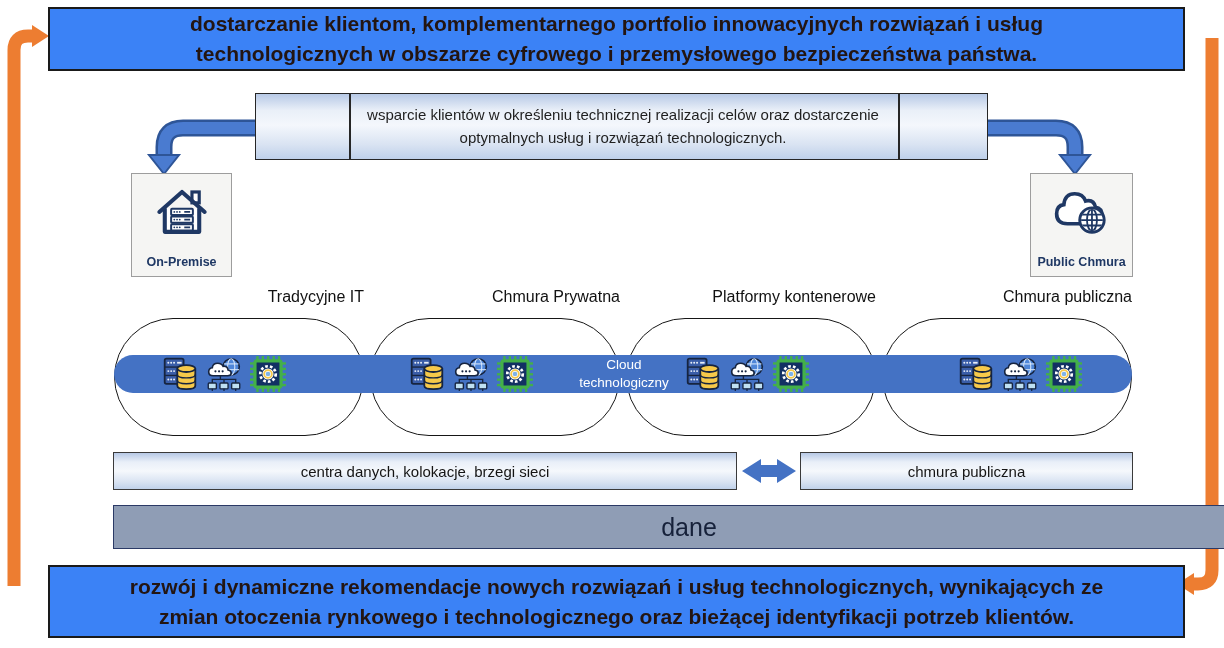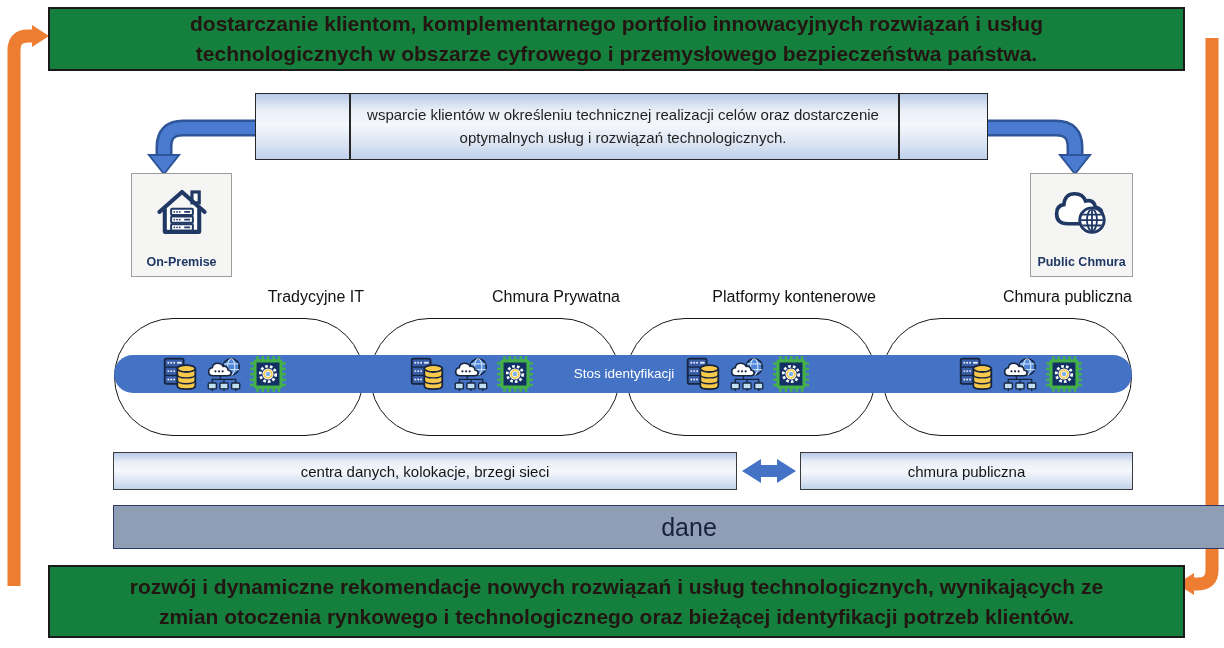--- a/index.html
+++ b/index.html
@@ -1,21 +1,21 @@
 <!DOCTYPE html>
 <html><head>
 <meta charset="utf-8">
 <style>
   * { margin:0; padding:0; box-sizing:border-box; }
   body { background:#ffffff; font-family:"Liberation Sans", sans-serif; }
   .canvas { position:relative; width:1224px; height:648px; background:#ffffff; overflow:hidden; }
   .abs { position:absolute; }
 
   .banner {
-    left:48px; width:1137px; background:#15803d; border:2px solid #1a1a1a;
+    left:48px; width:1137px; background:#3b82f6; border:2px solid #1a1a1a;
     display:flex; align-items:center; justify-content:center; text-align:center;
     font-size:21px; font-weight:600; color:#231512; line-height:1.42; padding:0 52px;
   }
   .banner.top { top:7px; height:64px; }
   .banner.bottom { top:565px; height:73px; }
 
   .support-box {
     left:255px; top:93px; width:733px; height:67px;
     background:linear-gradient(180deg,#b7c9e6 0%,#e9eff8 25%,#f4f7fc 48%,#d9e3f2 78%,#bed0ea 100%);
     border:1.6px solid #262626;
@@ -244,21 +244,21 @@
   <div class="abs pill-label" style="left:370px;width:250px;">Chmura Prywatna</div>
   <div class="abs pill-label" style="left:626px;width:250px;">Platformy kontenerowe</div>
   <div class="abs pill-label" style="left:882px;width:250px;">Chmura publiczna</div>
 
   <div class="abs pill" style="left:114px;"></div>
   <div class="abs pill" style="left:370px;"></div>
   <div class="abs pill" style="left:626px;"></div>
   <div class="abs pill" style="left:882px;"></div>
 
   <div class="abs stack-bar"></div>
-  <div class="abs stos-label">Stos identyfikacji</div>
+  <div class="abs stos-label">Cloud technologiczny</div>
 
   <div class="abs icon-group g1">
     <svg viewBox="0 0 40 40">
         <use href="#sym-server-db"></use>
       </svg>
     <svg viewBox="0 0 40 40">
         <use href="#sym-cloud-net"></use>
       </svg>
     <svg viewBox="0 0 40 40">
         <use href="#sym-chip"></use>

